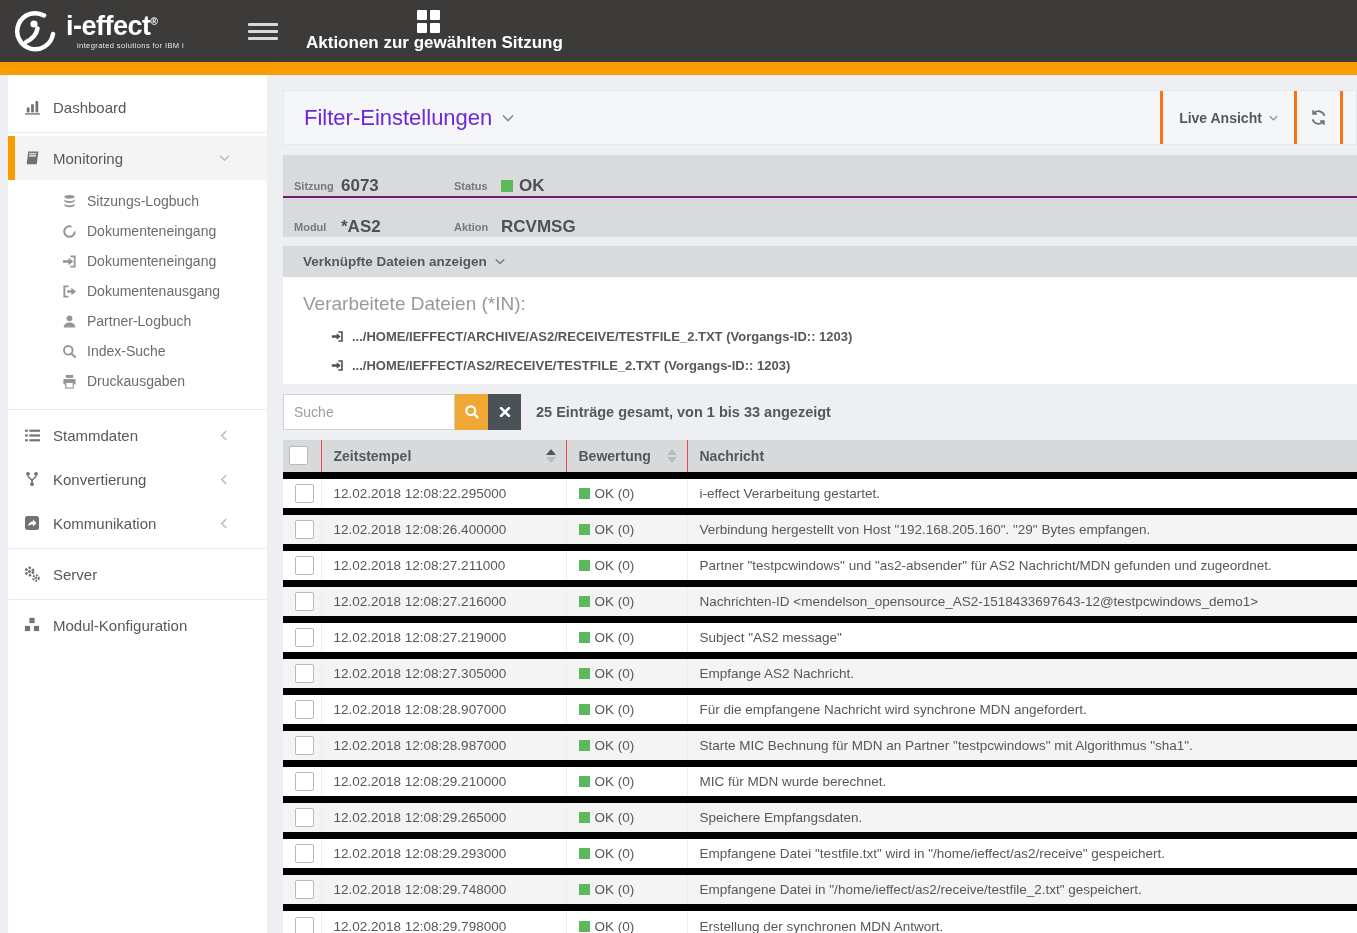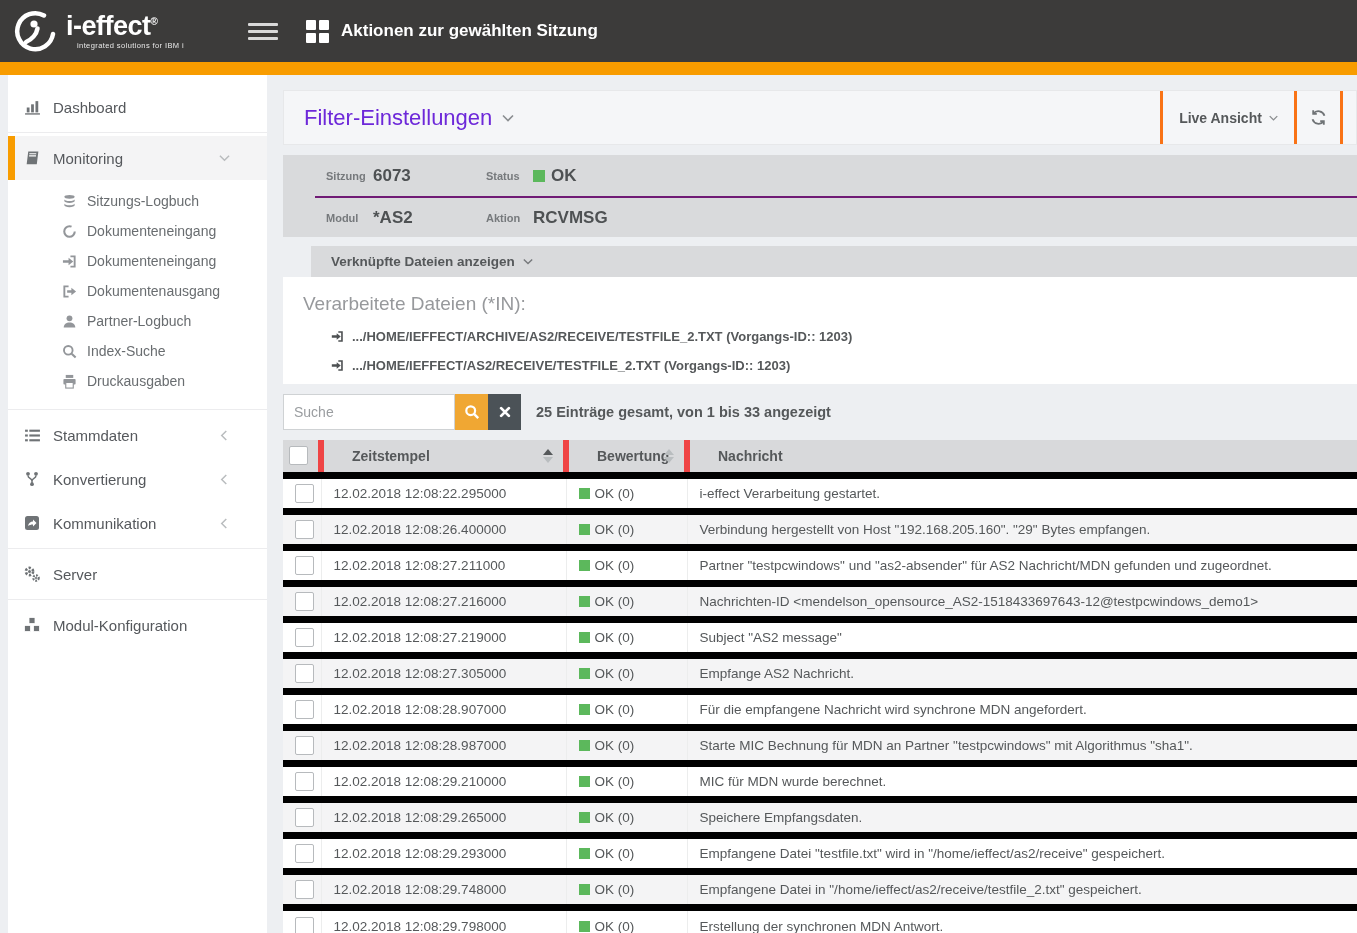--- a/index.html
+++ b/index.html
@@ -9,21 +9,21 @@
   
   .topbar { height:62px; background:#3c3b3a; display:flex; align-items:center; }
   .logo-wrap { display:flex; align-items:center; padding-left:14px; width:230px; }
   .logo-mark { margin-right:8px; }
   .brand-text { color:#fff; line-height:1; }
   .brand-name { font-size:27px; font-weight:bold; letter-spacing:-0.5px; }
   .brand-mark { font-size:10px; vertical-align:super; }
   .brand-tagline { font-size:7.5px; letter-spacing:0.4px; color:#e8e8e8; margin-top:2px;padding-left:11px; }
   .hamburger { width:30px; margin-left:18px; cursor:pointer; }
   .hamburger span { display:block; height:3px; background:#d9d9d9; margin:4px 0; border-radius:1px; }
-  .page-title-wrap { display:flex; align-items:center; margin-left:28px; }
+  .page-title-wrap { display:flex; align-items:center; margin-left:28px;flex-direction:column; }
   .grid-icon { display:grid; grid-template-columns:10px 10px; grid-gap:3px; margin-right:12px; }
   .grid-icon i { width:10px; height:10px; background:#fff; border-radius:1px; }
   .page-title { color:#fff; font-size:17px; font-weight:bold; }
   .orange-bar { height:13px; background:#f89c00; }
 
   
   .layout { display:flex; height:858px; }
   .sidebar { width:259px; margin-left:8px; background:#fff; height:100%; padding-top:10px; flex-shrink:0; }
   .main { width:1074px; margin-left:16px; padding-top:15px; }
 
@@ -42,47 +42,47 @@
   .filter-left { flex:1; display:flex; align-items:center; padding-left:20px; font-size:22px; color:#6d28d9; cursor:pointer; }
   .filter-left .chev { margin-left:10px; color:#8a8d90; }
   .fb-cell { display:flex; align-items:center; justify-content:center; border-left:3px solid #f97316; cursor:pointer; }
   .fb-live { width:134px; font-size:14px; font-weight:bold; color:#55585a; }
   .fb-live .chev { margin-left:7px; color:#8a8d90; }
   .fb-refresh { width:46px; color:#6f7376; }
   .fb-sliver { width:16px; }
 
   
   .session { margin-top:10px; background:#d9dadc; }
-  .session-row { height:41px; display:flex; align-items:center;margin-left:32px; }
+  .session-row { height:41px; display:flex; align-items:flex-end; }
   .session-row + .session-row { border-top:2px solid #701a75; }
   .s-label { font-size:11px; font-weight:bold; color:#76797c; width:58px; padding-left:11px; }
   .s-value { font-size:17px; font-weight:bold; color:#4e5153; }
   .s-col1 { width:160px; display:flex; align-items:center; }
   .s-col2 { display:flex; align-items:center; }
   .status-square { width:12px; height:12px; background:#5cb85c; display:inline-block; margin-right:6px; }
 
   
-  .lf-toggle { margin-top:9px; height:31px; background:#d9dadc; display:flex; align-items:center; padding-left:20px; font-size:13.5px; font-weight:bold; color:#55585a; cursor:pointer;margin-left:28px; }
+  .lf-toggle { margin-top:9px; height:31px; background:#d9dadc; display:flex; align-items:center; padding-left:20px; font-size:13.5px; font-weight:bold; color:#55585a; cursor:pointer; }
   .lf-toggle .chev { margin-left:8px; color:#77797c; }
   .lf-panel { background:#fff; height:107px; padding:16px 0 0 20px; }
   .lf-heading { font-size:19px; color:#97999c; font-weight:normal; }
   .lf-file { display:flex; align-items:center; margin:14px 0 0 28px; font-size:13px; font-weight:bold; color:#55585a; cursor:pointer; }
   .lf-file .icon { color:#4e5153; margin-right:8px; display:flex; }
 
   
   .search-row { margin-top:10px; display:flex; align-items:center; height:36px; }
   .search-input { width:172px; height:36px; border:1px solid #cfd2d4; padding:0 10px; font-size:14px; color:#55585a; font-family:"Liberation Sans",sans-serif; outline:none; }
   .search-input::placeholder { color:#9a9da0; }
   .btn-search { width:33px; height:36px; background:#f0a733; border:none; display:flex; align-items:center; justify-content:center; cursor:pointer; }
   .btn-clear { width:33px; height:36px; background:#4b5257; border:none; display:flex; align-items:center; justify-content:center; cursor:pointer; }
   .search-summary { margin-left:15px; font-size:14.5px; font-weight:bold; color:#55585a; }
 
   
   .logtable { margin-top:10px; width:100%; border-collapse:collapse; table-layout:fixed; background:#fff; }
-  .logtable thead th { background:#d8d9db; height:35px; font-size:14px; font-weight:bold; color:#55585a; text-align:left; padding-left:28px; border-left:6px solid #ef4444; position:relative; cursor:pointer; }
+  .logtable thead th { background:#d8d9db; height:35px; font-size:14px; font-weight:bold; color:#55585a; text-align:left; padding-left:12px; border-left:1px solid #ef4444; position:relative; cursor:pointer; }
   .logtable thead th:first-child { border-left:none; }
   .logtable tbody td { height:36px; font-size:13.5px; color:#55585a; padding-left:12px; border-top:7px solid #000000; border-left:1px solid #eceded; white-space:nowrap; overflow:hidden; }
   .logtable tbody td:first-child { border-left:none; }
   .logtable tbody tr:nth-child(even) { background:#f4f4f5; }
   .col-check { width:38px; }
   .col-time { width:245px; }
   .col-rate { width:121px; }
   .cell-check { text-align:center; padding-left:6px !important; }
   .row-check { width:19px; height:19px; appearance:none; -webkit-appearance:none; border:1px solid #b7babd; background:#fff; border-radius:2px; vertical-align:middle; cursor:pointer; }
   .rate-square { width:11px; height:11px; background:#5cb85c; display:inline-block; margin-right:5px; vertical-align:-1px; }

